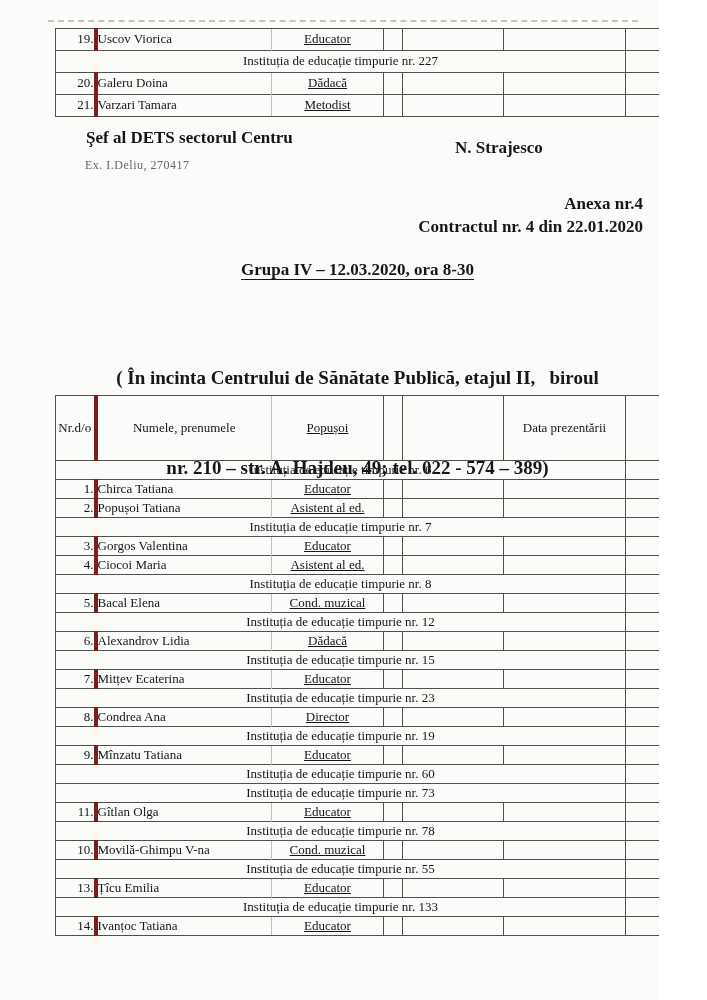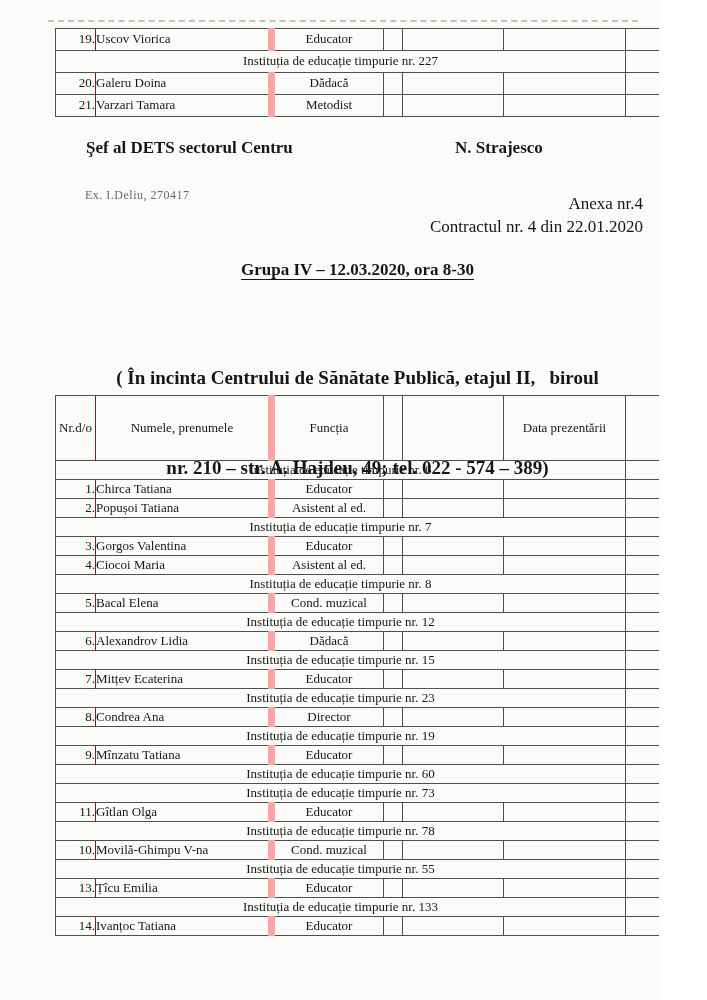--- a/index.html
+++ b/index.html
@@ -35,51 +35,51 @@
     overflow: hidden;
     vertical-align: middle;
     font-weight: normal;
   }
   .doc-table tr > td, .doc-table tr > th { border-top: 1px solid #4f4f4b; }
   .doc-table tr:last-child > td { border-bottom: 1px solid #4f4f4b; }
   #top-table tr  { height: 22px; }
   #main-table tr { height: 19px; }
   #main-table tr.header-row { height: 65px; }
   .c-nr   { border-left: 1px solid #4f4f4b; text-align: right; padding-right: 8px; font-weight: bold; }
-  .c-name { border-left: 1px solid #7f1d1d; text-align: left; padding-left: 8px; margin-left: 8px; }
-  .c-fn   { border-left: 7px solid #fca5a5; text-align: center; font-weight: bold; }
+  .c-name { border-left: 4px solid #7f1d1d; text-align: left; padding-left: 8px; margin-left: 8px; }
+  .c-fn   { border-left: 1px solid #fca5a5; text-align: center; font-weight: bold; text-decoration: underline; }
   .c-4    { border-left: 1px solid #4f4f4b; }
   .c-5    { border-left: 1px solid #4f4f4b; }
   .c-date { border-left: 1px solid #4f4f4b; border-right: 1px solid #4f4f4b; }
   .c-ov   { }
   .inst   {
     border-left: 1px solid #4f4f4b;
     border-right: 1px solid #4f4f4b;
     text-align: center;
     font-weight: bold;
     font-size: 14px;
   }
   .hd { font-weight: bold; text-align: center; font-size: 14px; }
   .hd-date-inner { width: 88px; margin: 0 auto; }
   
   .sig-title {
-    position: absolute; left: 86px; top: 138px;
+    position: absolute; left: 86px; top: 128px;
     font-size: 17px; font-weight: bold;
   }
   .sig-name {
     position: absolute; left: 455px; top: 138px;
     font-size: 17px; font-weight: bold;
   }
   .executor {
-    position: absolute; left: 85px; top: 188px;
+    position: absolute; left: 85px; top: 158px;
     font-size: 12px; color: #67676e; letter-spacing: 0.5px;
   }
   .annex {
     position: absolute; left: 340px; top: 192px; width: 303px;
-    text-align: right; font-size: 17px; font-weight: normal; line-height: 23px;
+    text-align: right; font-size: 17px; font-weight: bold; line-height: 23px;
   }
   .group-heading {
     position: absolute; left: 55px; top: 260px; width: 605px;
     text-align: center; font-size: 17px; font-weight: bold;
     text-decoration: underline;
     text-underline-offset: 4px;
   }
   .venue {
     position: absolute; left: 40px; top: 303px; width: 635px;
     text-align: center; font-size: 19px; font-weight: bold;
@@ -161,21 +161,21 @@
         <col style="width:112px">
       <col style="width:19px">
         <col style="width:101px">
         <col style="width:122px">
         <col style="width:35px">
     </colgroup>
     <tbody id="main-table-body">
       <tr class="header-row">
         <th class="c-nr hd">Nr.d/o</th>
         <th class="c-name hd">Numele, prenumele</th>
-        <th class="c-fn hd">Funcția</th>
+        <th class="c-fn hd">Popușoi</th>
         <th class="c-4 hd"></th>
         <th class="c-5 hd"></th>
         <th class="c-date hd">
           <div class="hd-date-inner">Data prezentării</div>
         </th>
         <th class="c-ov"></th>
       </tr>
     <tr>
           <td class="inst" colspan="6">Instituția de educație timpurie nr. 6</td>
           <td class="c-ov"></td>

